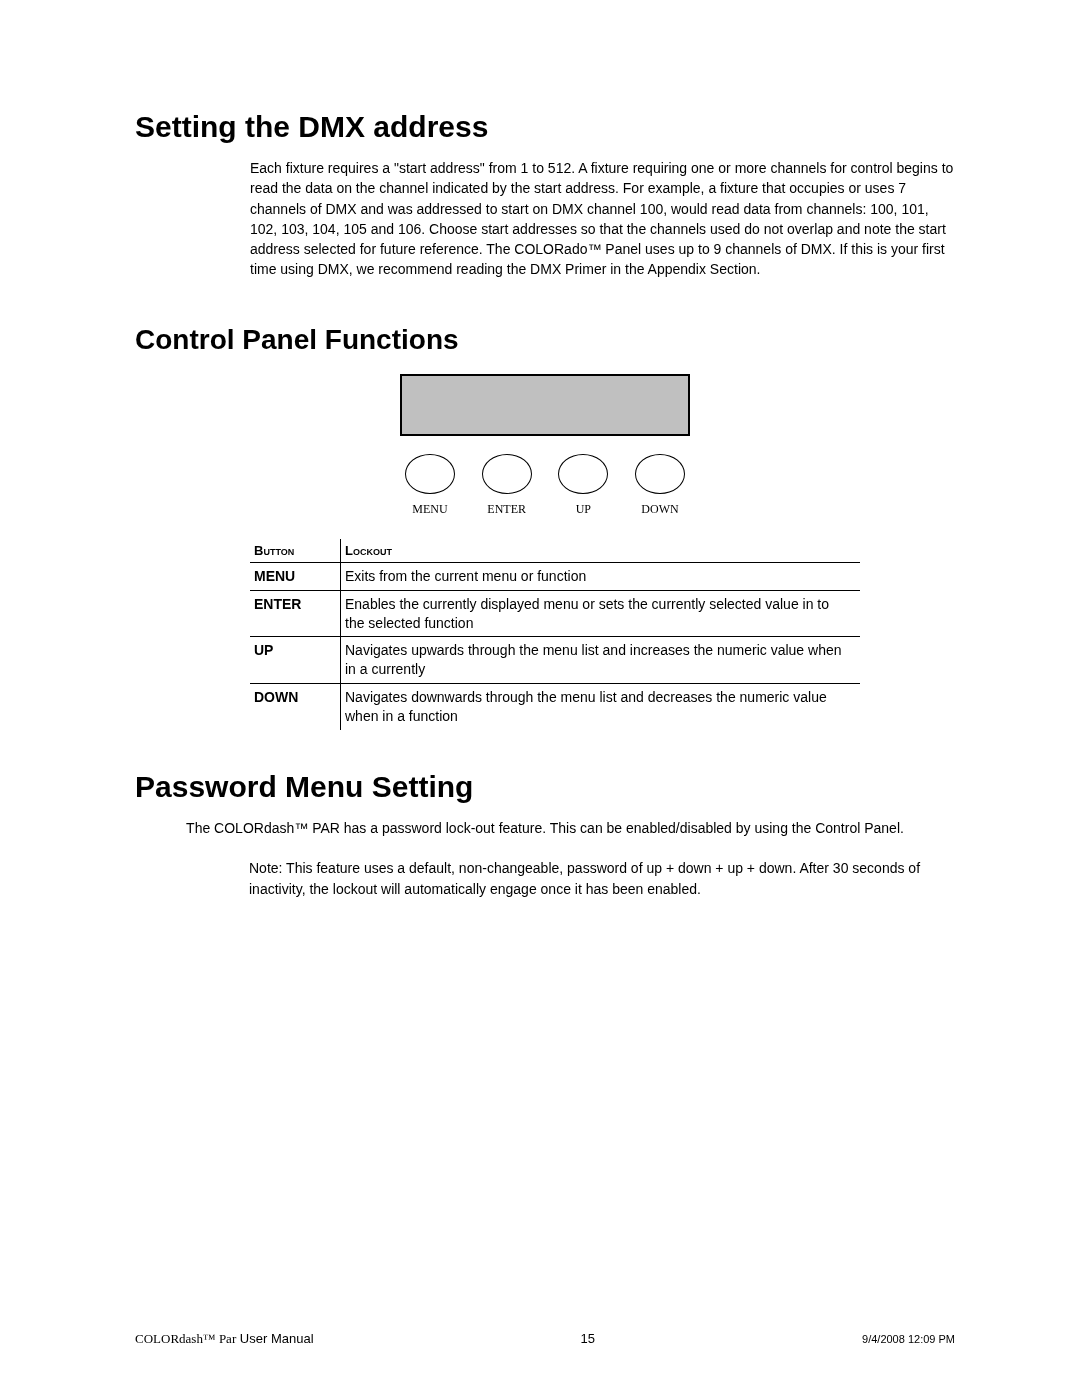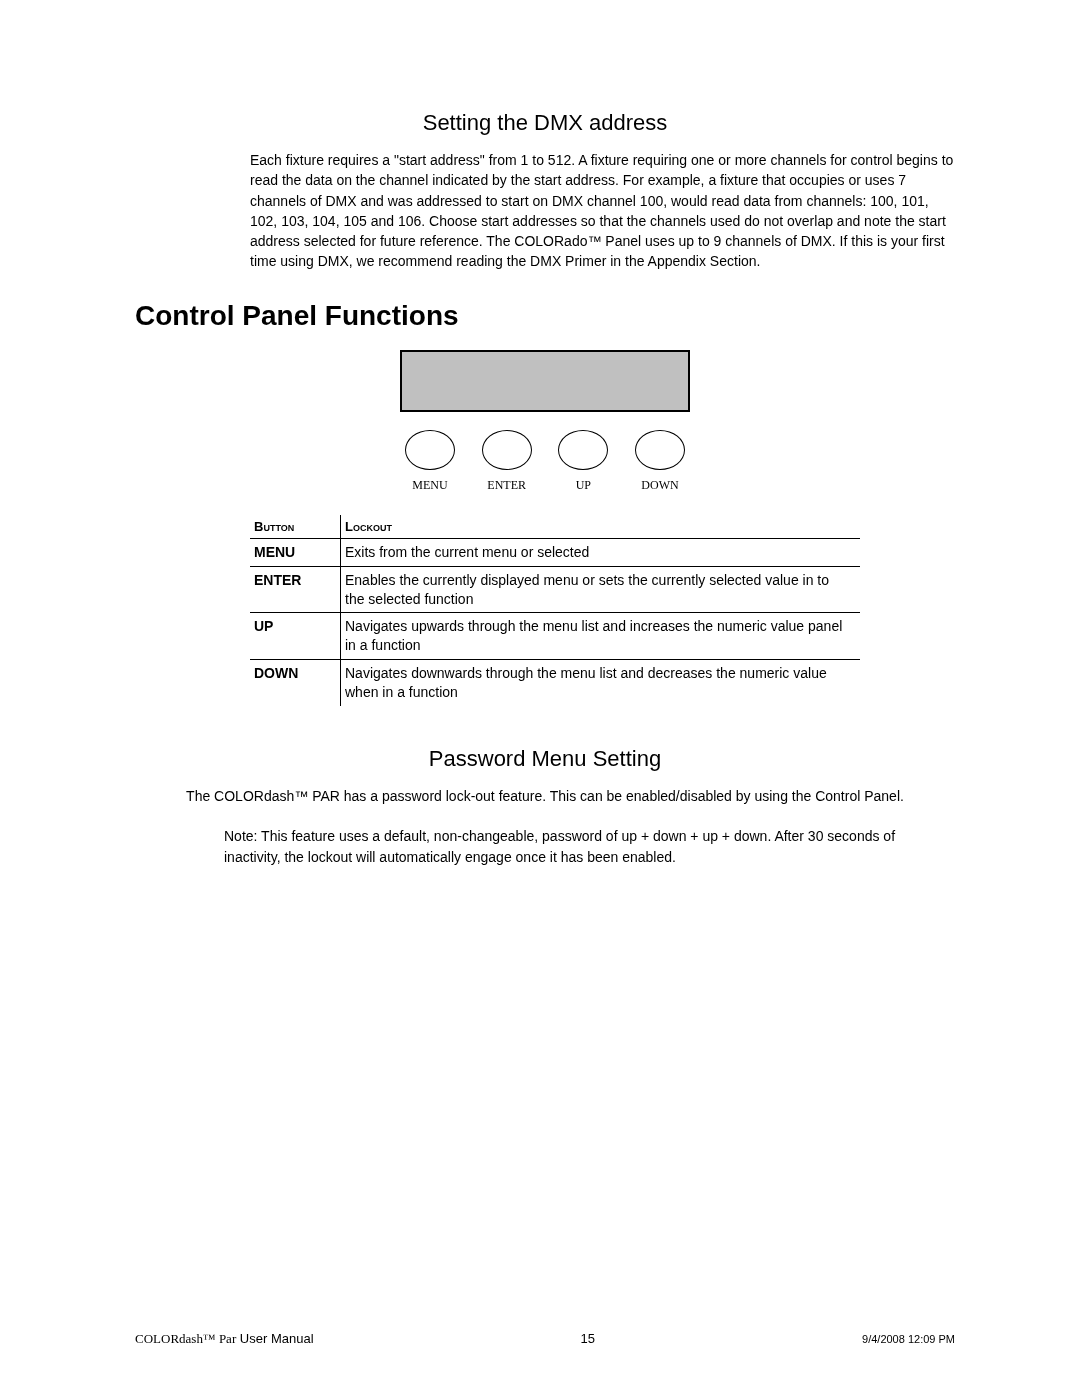--- a/index.html
+++ b/index.html
@@ -10,43 +10,42 @@
     width: 1080px;
     height: 1397px;
     position: relative;
     color: #000;
   }
   .page {
     padding: 110px 125px 0 135px;
     box-sizing: border-box;
   }
   .h-sub {
-    font-size: 22px;
-    font-weight: normal;
+    font-size: 30px;
+    font-weight: bold;
     margin: 0 0 10px 0;
-    text-align: center;
   }
   .h-main {
     font-size: 28px;
     font-weight: bold;
-    margin: 28px 0 18px 0;
+    margin: 44px 0 18px 0;
   }
   .body-indent {
     margin-left: 115px;
     font-size: 14px;
     line-height: 1.45;
   }
   .body-full {
     font-size: 14px;
     line-height: 1.55;
     margin-top: 14px;
     text-align: center;
   }
   .body-note {
-    margin-left: 89px;
+    margin-left: 114px;
     font-size: 14px;
     line-height: 1.55;
     margin-top: 18px;
   }
   .panel-fig {
     margin: 12px auto 0 auto;
     width: 310px;
   }
   .lcd {
     width: 290px;
@@ -163,29 +162,29 @@
   <table class="func-table">
     <thead>
       <tr>
         <th class="button-head">Button</th>
         <th>Lockout</th>
       </tr>
     </thead>
     <tbody>
       <tr>
         <td class="button-cell">MENU</td>
-        <td>Exits from the current menu or selected</td>
+        <td>Exits from the current menu or function</td>
       </tr>
       <tr>
         <td class="button-cell">ENTER</td>
         <td>Enables the currently displayed menu or sets the currently selected value in to the selected function</td>
       </tr>
       <tr>
         <td class="button-cell">UP</td>
-        <td>Navigates upwards through the menu list and increases the numeric value panel in a function</td>
+        <td>Navigates upwards through the menu list and increases the numeric value when in a currently</td>
       </tr>
       <tr>
         <td class="button-cell">DOWN</td>
         <td>Navigates downwards through the menu list and decreases the numeric value when in a function</td>
       </tr>
     </tbody>
   </table>
 
   <h2 class="h-sub" style="margin-top:40px">Password Menu Setting</h2>
   <p class="body-full">The COLORdash™ PAR has a password lock-out feature. This can be enabled/disabled by using the Control Panel.</p>

